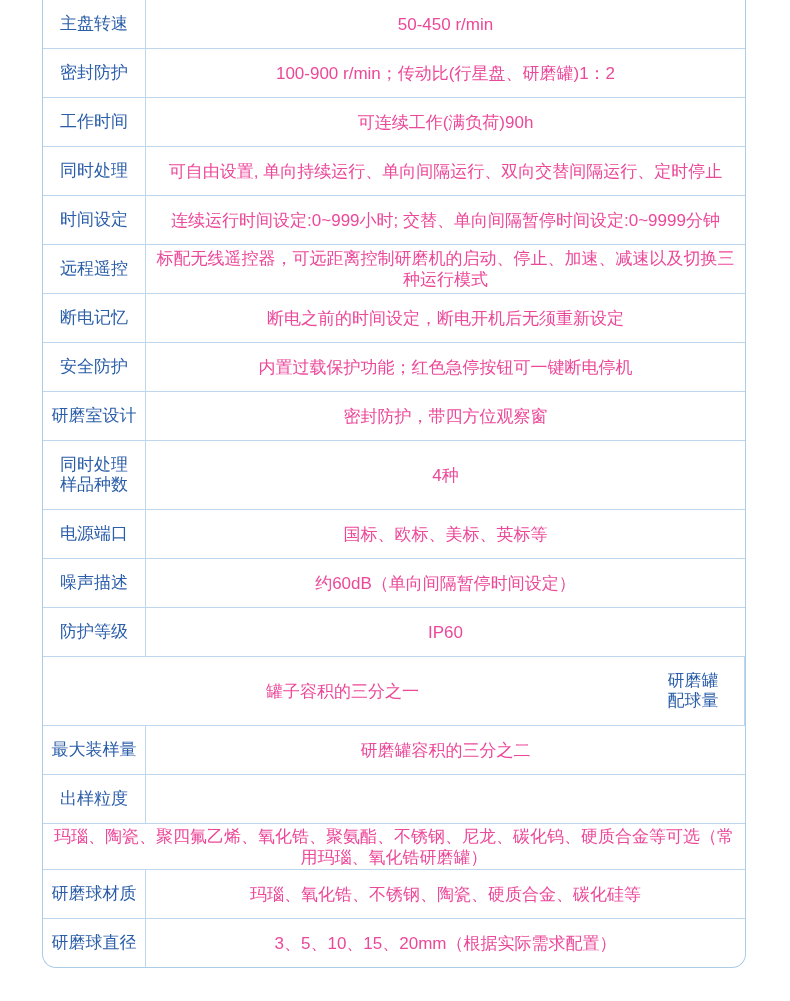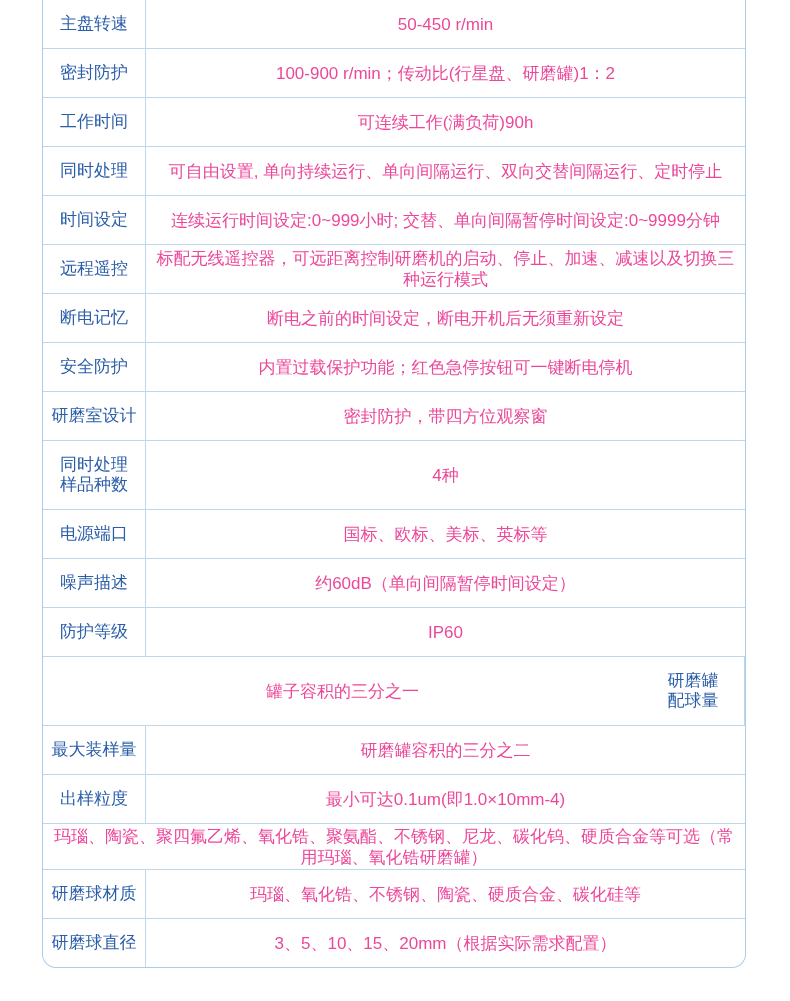--- a/index.html
+++ b/index.html
@@ -133,21 +133,20 @@
 配球量</div>
   </div>
 
   <div class="spec-row">
     <div class="cell cell-label">最大装样量</div>
     <div class="cell cell-value">研磨罐容积的三分之二</div>
   </div>
 
   <div class="spec-row">
     <div class="cell cell-label">出样粒度</div>
-    <div class="cell cell-value">最小可达0.1um(即1.0×10mm-4)</div>
   </div>
 
   <div class="spec-row">
     <div class="cell cell-value">玛瑙、陶瓷、聚四氟乙烯、氧化锆、聚氨酯、不锈钢、尼龙、碳化钨、硬质合金等可选（常用玛瑙、氧化锆研磨罐）</div>
   </div>
 
   <div class="spec-row">
     <div class="cell cell-label">研磨球材质</div>
     <div class="cell cell-value">玛瑙、氧化锆、不锈钢、陶瓷、硬质合金、碳化硅等</div>
   </div>

